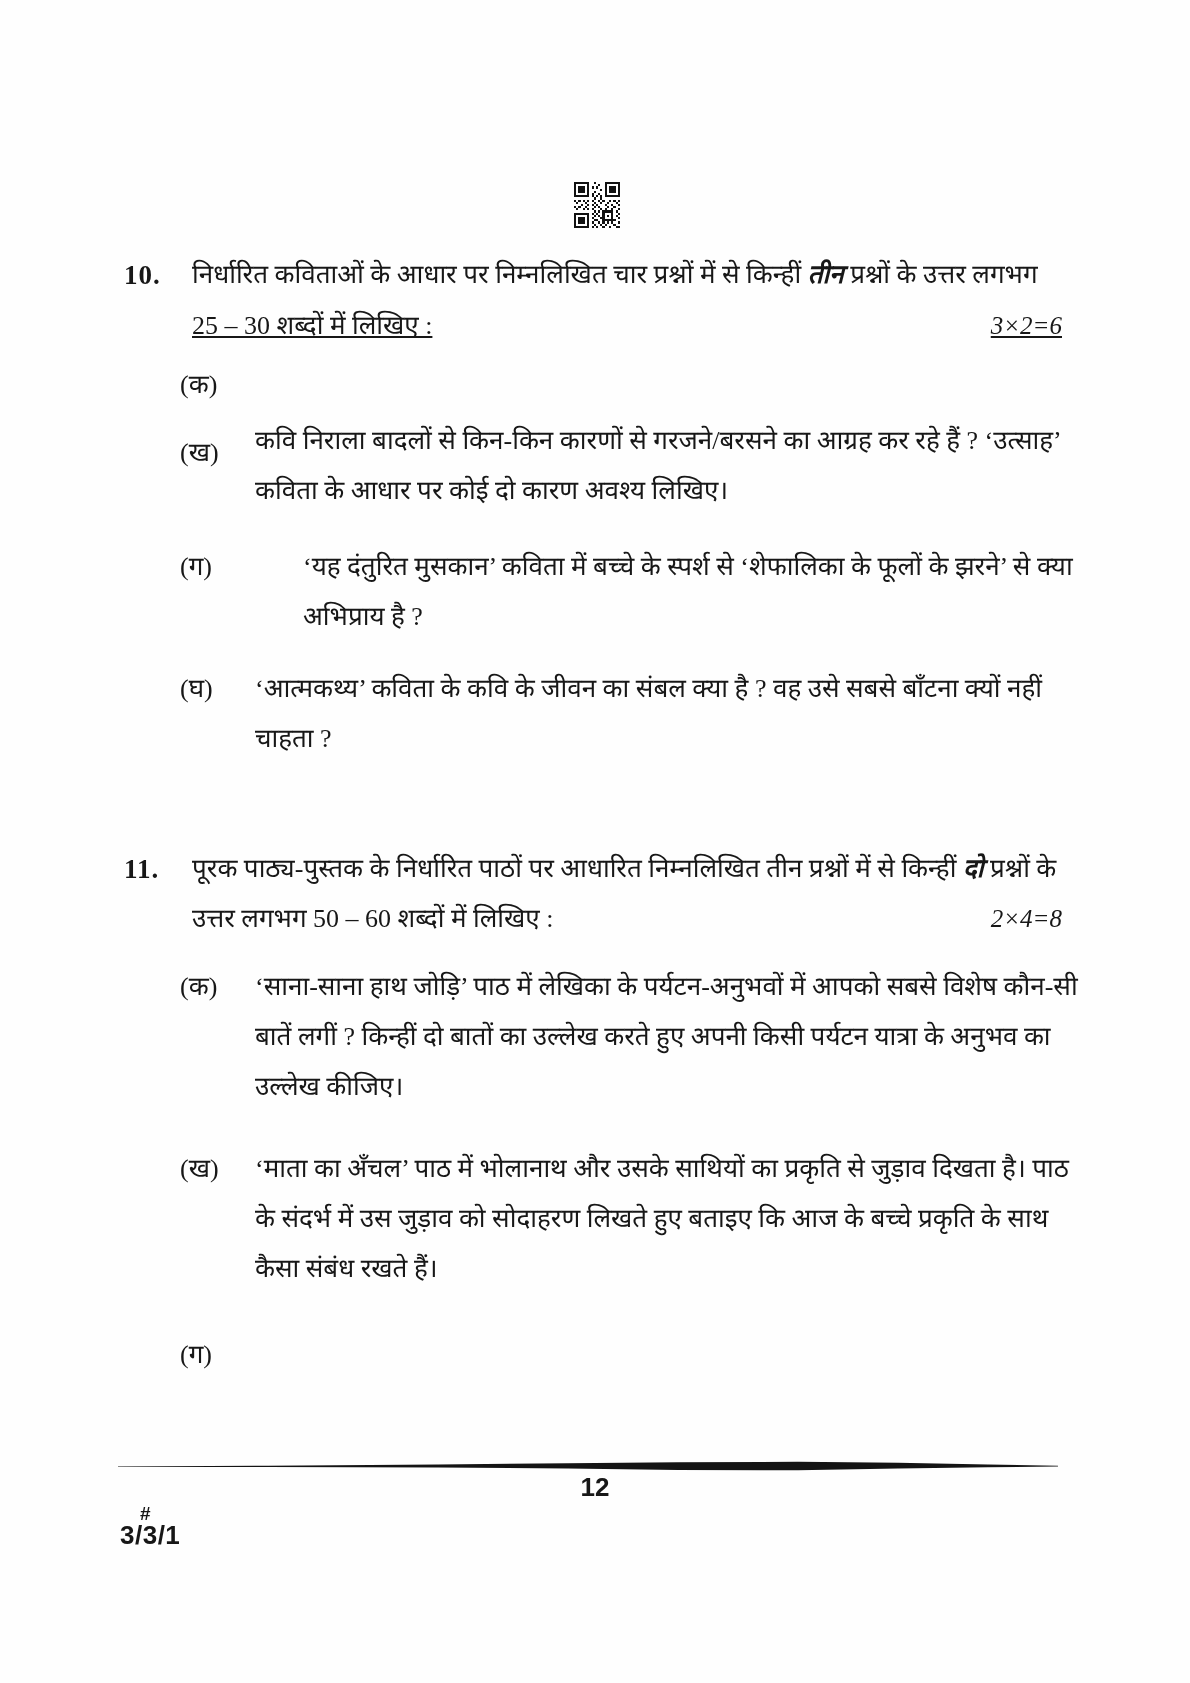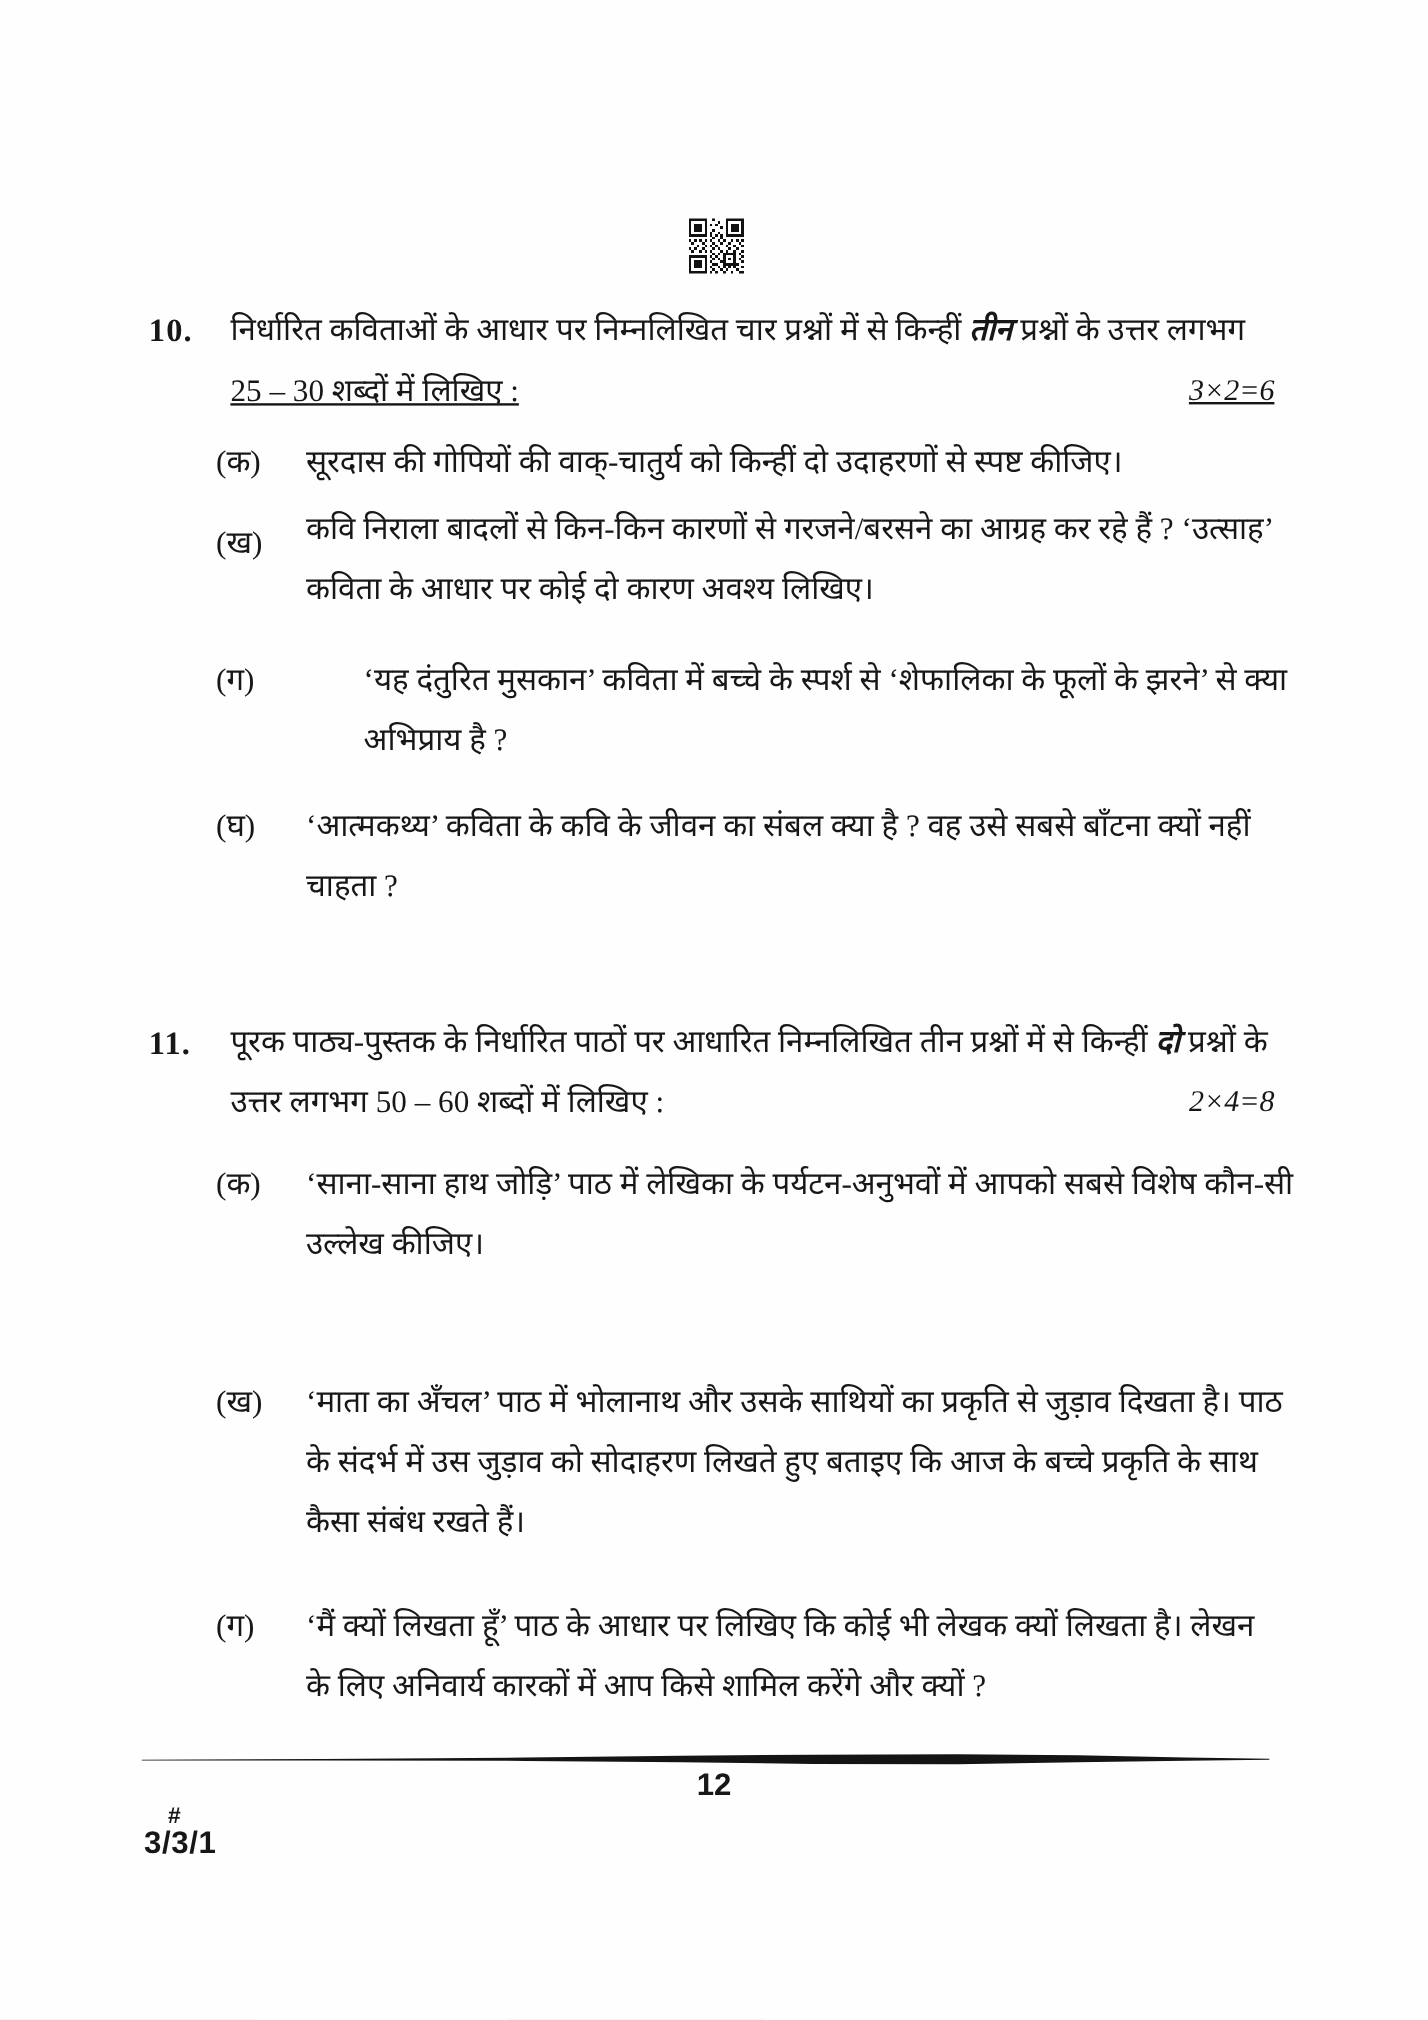--- a/index.html
+++ b/index.html
@@ -172,23 +172,20 @@
   <div class="abs qnum hline" style="left:124px; top:250px;">10.</div>
 
   <div class="abs hline" style="left:192px; top:250px;"><span>निर्धारित कविताओं के आधार पर निम्नलिखित चार प्रश्नों में से किन्हीं </span><span class="em-bold">तीन</span><span> प्रश्नों के उत्तर लगभग</span></div>
 
   <div class="abs marksrow hline" style="left:192px; top:301px; width:870px;text-decoration:underline;">
     <span>25 – 30 शब्दों में लिखिए :</span>
     <span class="marks">3×2=6</span>
   </div>
 
   <div class="abs sublabel" style="left:180px; top:360px;">(क)</div>
-  <div class="abs lines" style="left:255px; top:360px;">
-    <span class="hline">सूरदास की गोपियों की वाक्-चातुर्य को किन्हीं दो उदाहरणों से स्पष्ट कीजिए।</span>
-  </div>
 
   <div class="abs sublabel" style="left:180px; top:428px;">(ख)</div>
   <div class="abs lines" style="left:255px; top:416px;">
     <span class="hline">कवि निराला बादलों से किन-किन कारणों से गरजने/बरसने का आग्रह कर रहे हैं ? ‘उत्साह’</span>
     <span class="hline">कविता के आधार पर कोई दो कारण अवश्य लिखिए।</span>
   </div>
 
   <div class="abs sublabel" style="left:180px; top:542px;">(ग)</div>
   <div class="abs lines" style="left:255px; top:542px;margin-left:48px;">
     <span class="hline">‘यह दंतुरित मुसकान’ कविता में बच्चे के स्पर्श से ‘शेफालिका के फूलों के झरने’ से क्या</span>
@@ -206,35 +203,32 @@
   <div class="abs hline" style="left:192px; top:844px;"><span>पूरक पाठ्य-पुस्तक के निर्धारित पाठों पर आधारित निम्नलिखित तीन प्रश्नों में से किन्हीं </span><span class="em-bold">दो</span><span> प्रश्नों के</span></div>
 
   <div class="abs marksrow hline" style="left:192px; top:894px; width:870px;">
     <span>उत्तर लगभग 50 – 60 शब्दों में लिखिए :</span>
     <span class="marks">2×4=8</span>
   </div>
 
   <div class="abs sublabel" style="left:180px; top:962px;">(क)</div>
   <div class="abs lines" style="left:255px; top:962px;">
     <span class="hline">‘साना-साना हाथ जोड़ि’ पाठ में लेखिका के पर्यटन-अनुभवों में आपको सबसे विशेष कौन-सी</span>
+    <span class="hline">बातें लगीं ? किन्हीं दो बातों का उल्लेख करते हुए अपनी किसी पर्यटन यात्रा के अनुभव का</span>
     <span class="hline">उल्लेख कीजिए।</span>
   </div>
 
   <div class="abs sublabel" style="left:180px; top:1144px;">(ख)</div>
   <div class="abs lines" style="left:255px; top:1144px;">
     <span class="hline">‘माता का अँचल’ पाठ में भोलानाथ और उसके साथियों का प्रकृति से जुड़ाव दिखता है। पाठ</span>
     <span class="hline">के संदर्भ में उस जुड़ाव को सोदाहरण लिखते हुए बताइए कि आज के बच्चे प्रकृति के साथ</span>
     <span class="hline">कैसा संबंध रखते हैं।</span>
   </div>
 
   <div class="abs sublabel" style="left:180px; top:1330px;">(ग)</div>
-  <div class="abs lines" style="left:255px; top:1330px;">
-    <span class="hline">‘मैं क्यों लिखता हूँ’ पाठ के आधार पर लिखिए कि कोई भी लेखक क्यों लिखता है। लेखन</span>
-    <span class="hline">के लिए अनिवार्य कारकों में आप किसे शामिल करेंगे और क्यों ?</span>
-  </div>
 
   <div class="abs" style="left:118px; top:1450px;">
     <svg width="940" height="12" viewBox="0 0 940 12">
       <polygon fill="#141414" points="0,5.4 150,4.8 320,3.6 450,2.2 560,1.2 680,0.8 780,1.8 870,3.5 940,4.7 940,5.5 870,6.2 780,7.6 680,9.2 560,9.0 450,7.6 320,6.4 150,6.0 0,6.0"></polygon>
     </svg>
   </div>
 
   <div class="abs footer-code" style="left:120px; top:1472px;">3/3/1</div>
   <div class="abs footer-hash" style="left:140px; top:1503px;">#</div>
   <div class="abs footer-page" style="left:0px; top:1472px;">12</div>

